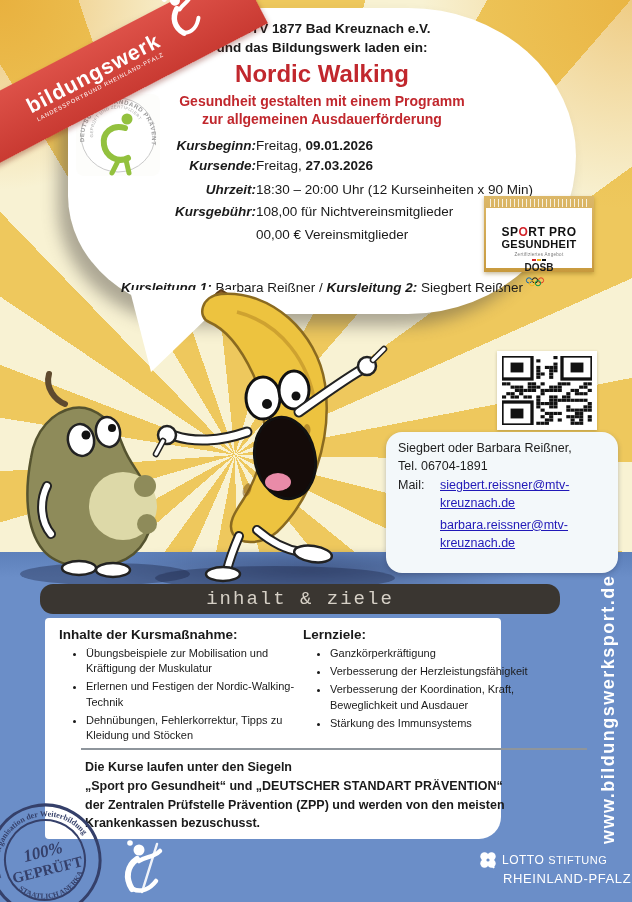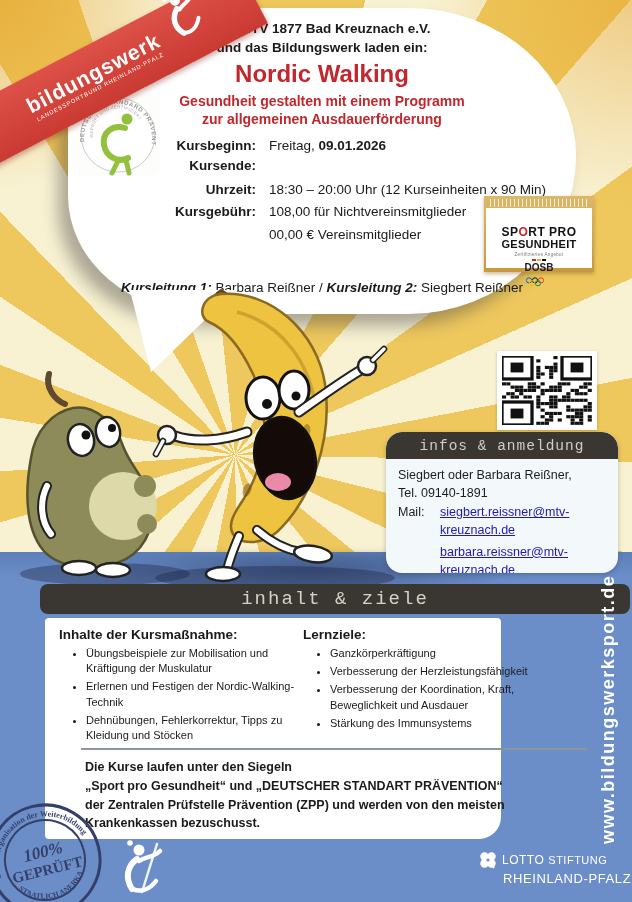--- a/index.html
+++ b/index.html
@@ -34,21 +34,21 @@
   .bubble-tail{position:absolute;left:118px;top:290px;width:118px;height:82px;background:#fff;z-index:2;
     clip-path:polygon(10% 0, 100% 0, 28% 100%);}
   .intro{position:absolute;left:0;top:12px;width:100%;text-align:center;
     font-size:13.5px;font-weight:bold;line-height:1.4;}
   .title{position:absolute;left:0;top:52px;width:100%;text-align:center;
     font-size:24px;font-weight:bold;color:#c1272d;}
   .subtitle{position:absolute;left:0;top:84px;width:100%;text-align:center;
     font-size:14px;font-weight:bold;color:#c1272d;line-height:1.3;}
   .details{position:absolute;left:30px;top:128px;width:456px;font-size:13.5px;}
   .drow{display:flex;line-height:20px;}
-  .dlabel{width:158px;text-align:right;font-weight:bold;padding-right:13px;flex:none;}
+  .dlabel{width:158px;text-align:right;font-weight:bold;font-style:italic;flex:none;}
   .dvalue{flex:1;}
   .gap-top{margin-top:4px;}
   .two-line{line-height:23px;}
   .leitung{position:absolute;left:0;top:272px;width:100%;text-align:center;font-size:13.5px;}
   .bi{font-weight:bold;font-style:italic;}
   .bd{font-weight:bold;}
   
   .badge{position:absolute;left:484px;top:196px;width:110px;height:76px;z-index:4;
     background:linear-gradient(180deg,#dcb869,#c89a3e);padding:2px;box-sizing:border-box;
     box-shadow:0 2px 4px rgba(120,90,20,.4);}
@@ -73,22 +73,22 @@
     background:#f3f8fa;border-radius:16px;box-shadow:0 2px 5px rgba(40,50,80,.3);overflow:hidden;}
   .infos-head{height:27px;background:#3a3631;border-radius:16px 16px 0 0;
     font-family:"Liberation Mono",monospace;font-size:14.5px;color:#d3cdc3;letter-spacing:1px;
     display:flex;align-items:center;justify-content:center;}
   .infos-body{padding:7px 10px 0 12px;font-size:12.5px;line-height:1.45;color:#1d1d1d;}
   .mail-row{display:flex;margin-top:1px;}
   .mail-label{width:42px;flex:none;}
   .mail-links{width:156px;}
   .mail-links a{color:#2018b8;text-decoration:underline;display:block;margin-bottom:3px;word-break:break-word;}
   
-  .section-bar{position:absolute;left:40px;top:584px;width:590px;height:30px;background:#3a3631;z-index:4;
-    border-radius:8px;display:flex;align-items:center;justify-content:center;
+  .section-bar{position:absolute;left:40px;top:584px;width:520px;height:30px;background:#3a3631;z-index:4;
+    border-radius:13px;display:flex;align-items:center;justify-content:center;
     font-family:"Liberation Mono",monospace;font-size:19px;letter-spacing:2px;color:#d6d0c6;}
   
   .content-box{position:absolute;left:45px;top:618px;width:456px;height:221px;background:#fff;z-index:4;
     border-radius:4px 4px 22px 4px;}
   .col{position:absolute;top:9px;}
   .col-left{left:14px;width:242px;}
   .col-right{left:258px;width:278px;}
   .col h3{margin:0 0 4px 0;font-size:13.5px;}
   .col ul{margin:0;padding-left:27px;}
   .col li{font-size:11px;line-height:1.38;margin-bottom:3px;}
@@ -131,20 +131,21 @@
       <div>zur allgemeinen Ausdauerförderung</div>
     </div>
 
     <div class="details">
       <div class="drow">
         <div class="dlabel">Kursbeginn:</div>
         <div class="dvalue"><span>Freitag, </span><span class="bd">09.01.2026</span></div>
       </div>
       <div class="drow">
         <div class="dlabel">Kursende:</div>
+        <div class="dvalue"><span>Freitag, </span><span class="bd">27.03.2026</span></div>
       </div>
       <div class="drow gap-top">
         <div class="dlabel">Uhrzeit:</div>
         <div class="dvalue">18:30 – 20:00 Uhr (12 Kurseinheiten x 90 Min)</div>
       </div>
       <div class="drow">
         <div class="dlabel two-line">Kursgebühr:</div>
         <div class="dvalue two-line">
           <div>108,00 für Nichtvereinsmitglieder</div>
           <div>00,00 € Vereinsmitglieder</div>
@@ -386,24 +387,23 @@
         <rect x="0" y="0" width="30" height="23" fill="none" stroke="#111" stroke-width="3.2857142857142856"></rect>
         <rect x="8.571428571428571" y="6.571428571428571" width="12.857142857142858" height="9.857142857142858" fill="#111"></rect>
         <rect x="60" y="0" width="30" height="23" fill="none" stroke="#111" stroke-width="3.2857142857142856"></rect>
         <rect x="68.57142857142857" y="6.571428571428571" width="12.857142857142858" height="9.857142857142858" fill="#111"></rect>
         <rect x="0" y="46" width="30" height="23" fill="none" stroke="#111" stroke-width="3.2857142857142856"></rect>
         <rect x="8.571428571428571" y="52.57142857142857" width="12.857142857142858" height="9.857142857142858" fill="#111"></rect>
       </svg>
   </div>
 
   <div class="infos">
-    <div class="infos-head">infos &amp; anmeldung</div>
     <div class="infos-body">
       <div>Siegbert oder Barbara Reißner,</div>
-      <div>Tel. 09140-1891</div>
+      <div>Tel. 06704-1891</div>
       <div class="mail-row">
         <div class="mail-label">Mail:</div>
         <div class="mail-links">
           <a href="#">siegbert.reissner@mtv-kreuznach.de</a>
           <a href="#">barbara.reissner@mtv-kreuznach.de</a>
         </div>
       </div>
     </div>
   </div>
 

